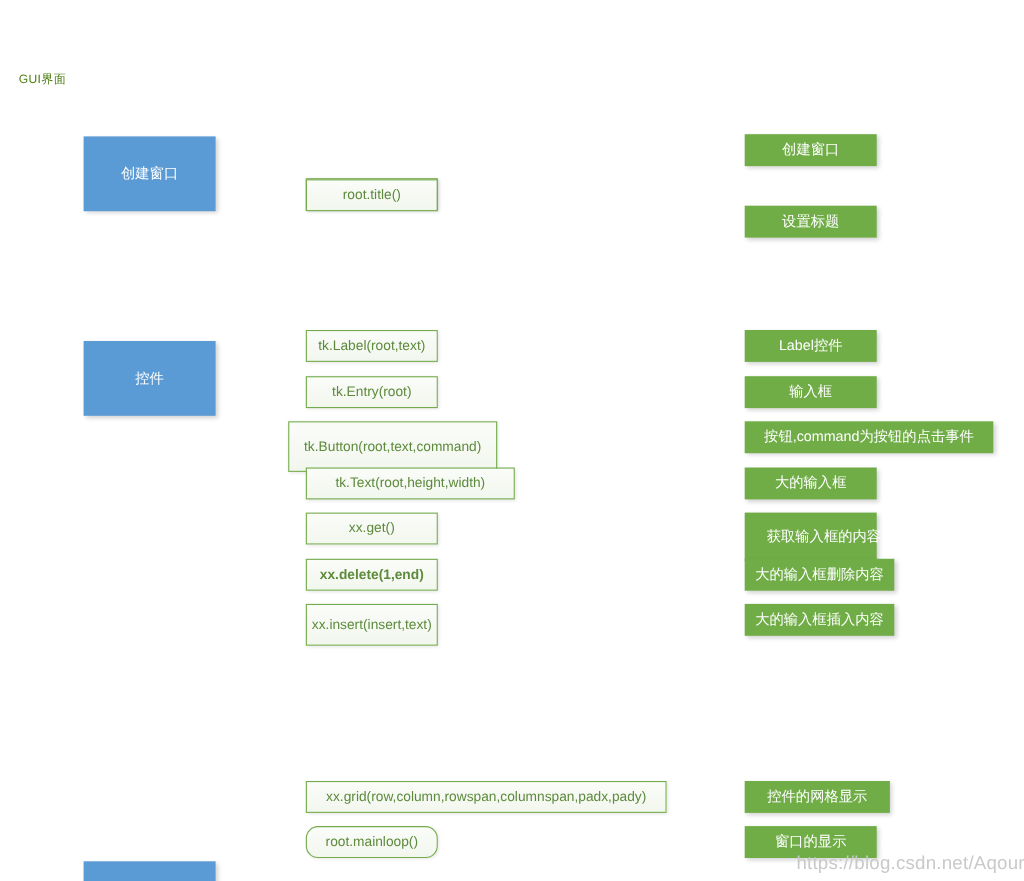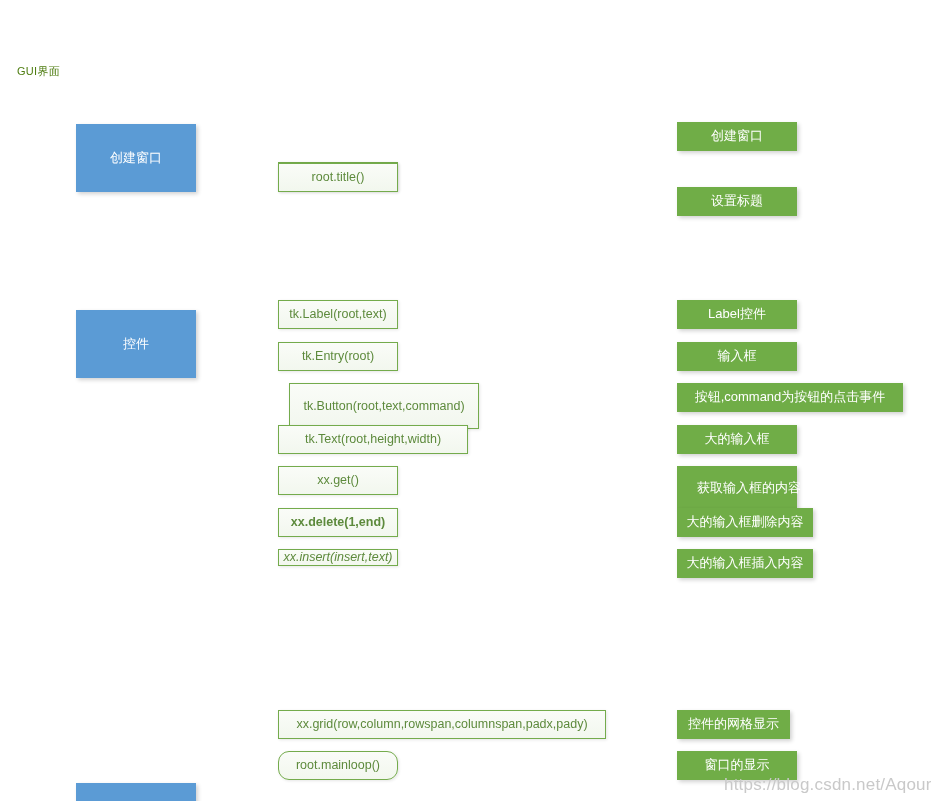--- a/index.html
+++ b/index.html
@@ -102,38 +102,38 @@
   <div class="node green" style="left:677px; top:163px; width:120px; height:29px;margin-top:24px;">设置标题</div>
 
   <div class="node blue" style="left:76px; top:310px; width:120px; height:68px;">控件</div>
 
   <div class="node outline" style="left:278px; top:300px; width:120px; height:29px;">tk.Label(root,text)</div>
   <div class="node green" style="left:677px; top:300px; width:120px; height:29px;">Label控件</div>
 
   <div class="node outline" style="left:278px; top:342px; width:120px; height:29px;">tk.Entry(root)</div>
   <div class="node green" style="left:677px; top:342px; width:120px; height:29px;">输入框</div>
 
-  <div class="node outline" style="left:289px; top:383px; width:190px; height:46px;">tk.Button(root,text,command)</div>
+  <div class="node outline" style="left:262px; top:383px; width:190px; height:46px;">tk.Button(root,text,command)</div>
   <div class="node green" style="left:677px; top:383px; width:226px; height:29px;">按钮,command为按钮的点击事件</div>
 
   <div class="node outline" style="left:278px; top:425px; width:190px; height:29px;">tk.Text(root,height,width)</div>
   <div class="node green" style="left:677px; top:425px; width:120px; height:29px;">大的输入框</div>
 
   <div class="node outline" style="left:278px; top:466px; width:120px; height:29px;">xx.get()</div>
   <div class="node green" style="left:677px; top:466px; width:120px; height:44px;padding-left:24px;">获取输入框的内容</div>
 
   <div class="node outline" style="left:278px; top:508px; width:120px; height:29px;font-weight:bold;">xx.delete(1,end)</div>
   <div class="node green" style="left:677px; top:508px; width:136px; height:29px;">大的输入框删除内容</div>
 
-  <div class="node outline" style="left:278px; top:549px; width:120px; height:17px;font-style:italic;">xx.insert(insert,text)</div>
+  <div class="node outline" style="left:278px; top:549px; width:120px; height:38px;">xx.insert(insert,text)</div>
   <div class="node green" style="left:677px; top:549px; width:136px; height:29px;">大的输入框插入内容</div>
 
   <div class="node blue" style="left:76px; top:748px; width:120px; height:68px;margin-top:35px;">显示</div>
 
   <div class="node outline" style="left:278px; top:710px; width:328px; height:29px;">xx.grid(row,column,rowspan,columnspan,padx,pady)</div>
-  <div class="node green" style="left:677px; top:710px; width:113px; height:29px;text-align:center;">控件的网格显示</div>
+  <div class="node green" style="left:677px; top:710px; width:132px; height:29px;text-align:center;">控件的网格显示</div>
 
   <div class="node outline" style="left:278px; top:751px; width:120px; height:29px;border-radius:11px;">root.mainloop()</div>
   <div class="node green" style="left:677px; top:751px; width:120px; height:29px;">窗口的显示</div>
 
   <div class="watermark">https://blog.csdn.net/Aqours</div>
 
 </div>
 
 </body></html>

